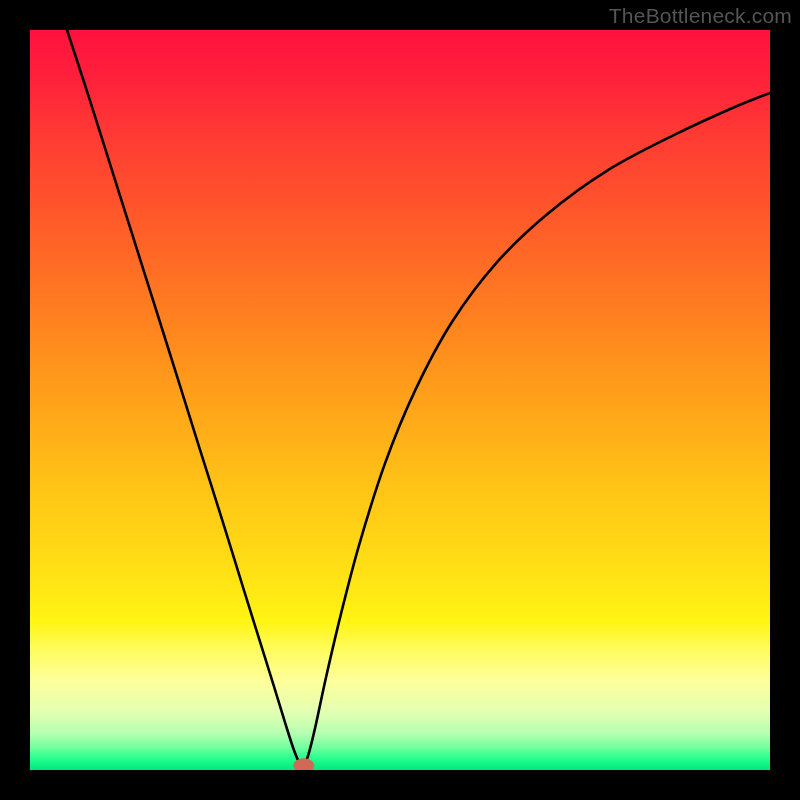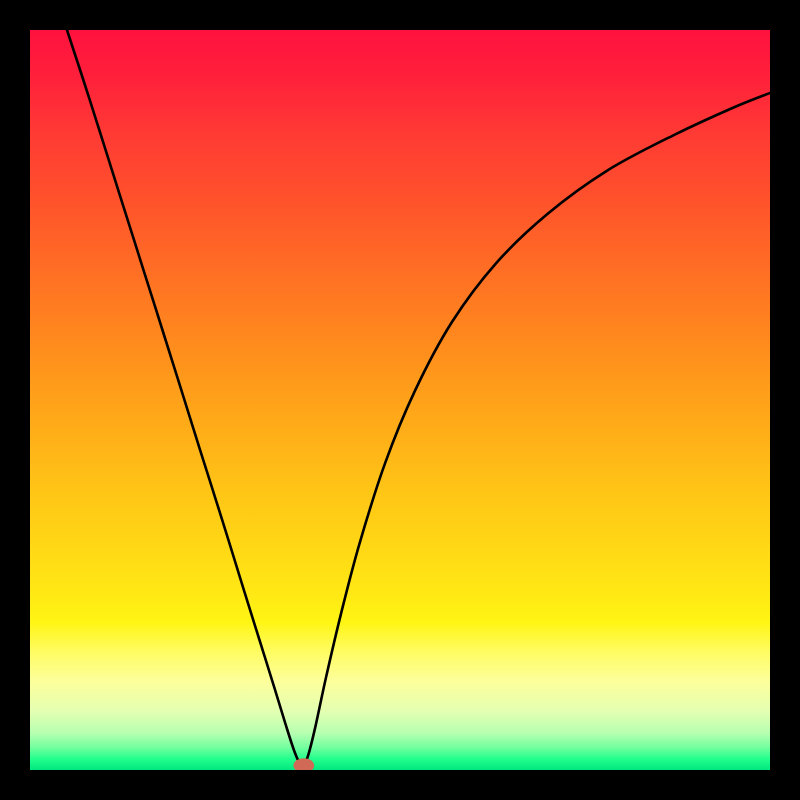--- a/index.html
+++ b/index.html
@@ -35,20 +35,21 @@
     color: #555557;
     font-size: 21px;
     font-weight: 400;
     letter-spacing: 0.2px;
   }
 </style>
 </head>
 <body>
 
 <div class="stage">
+  <div class="watermark">TheBottleneck.com</div>
   <div class="plot-area">
     <svg id="chart-svg" width="740" height="740" viewBox="0 0 740 740">
       <defs>
         <linearGradient id="bg-grad" x1="0" y1="0" x2="0" y2="1">
             <stop offset="0.00%" stop-color="#ff123e"></stop>
             <stop offset="6.00%" stop-color="#ff1f3b"></stop>
             <stop offset="14.00%" stop-color="#ff3a34"></stop>
             <stop offset="22.00%" stop-color="#ff4f2c"></stop>
             <stop offset="30.00%" stop-color="#ff6726"></stop>
             <stop offset="38.00%" stop-color="#ff7e20"></stop>

